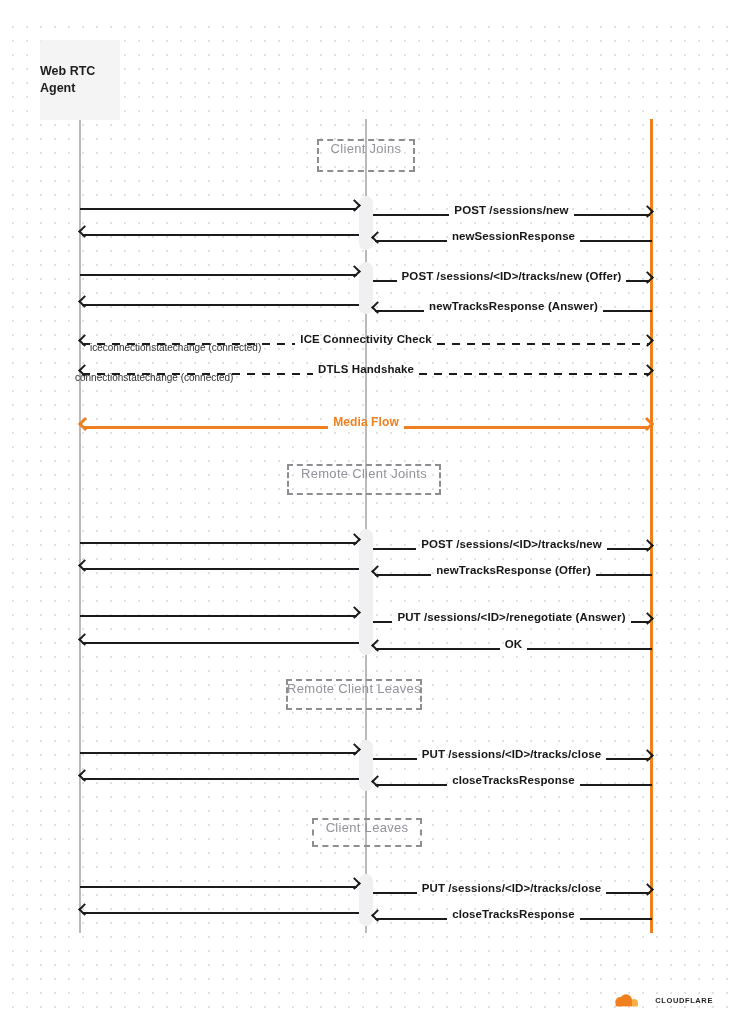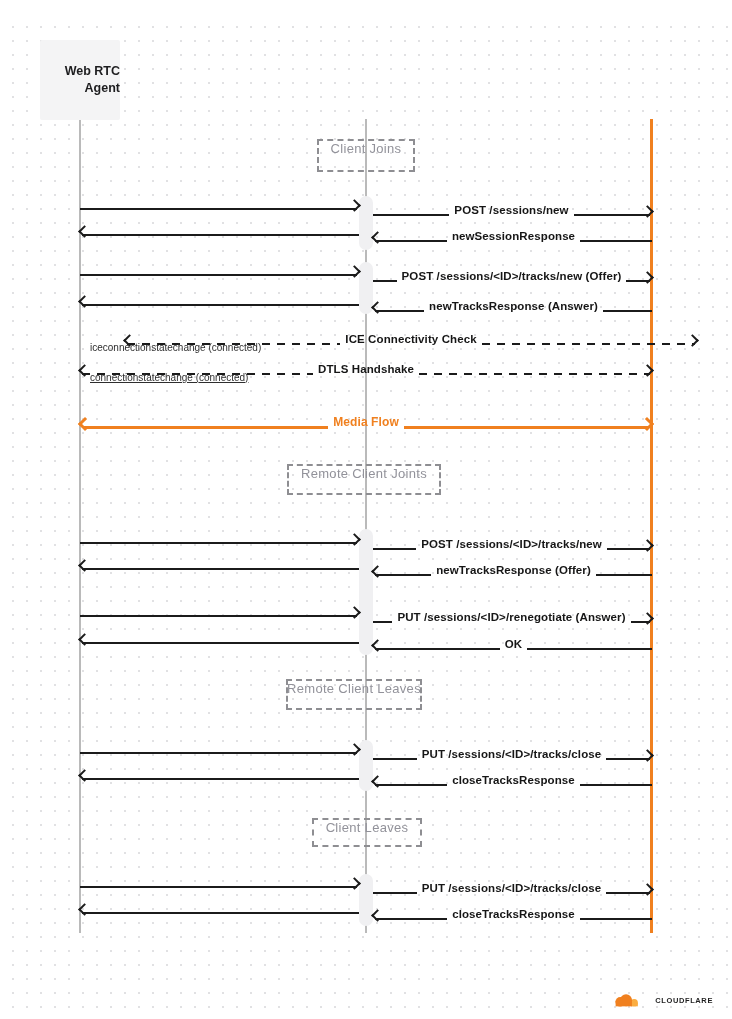--- a/index.html
+++ b/index.html
@@ -29,21 +29,21 @@
   .lnd{flex:1;height:2.5px;min-width:6px;background:repeating-linear-gradient(90deg,var(--ink) 0 8px,transparent 8px 15px)}
   .lno{flex:1;height:3px;min-width:6px;background:var(--accent)}
   .chev{width:9px;height:9px;border-top:2.6px solid var(--ink);border-right:2.6px solid var(--ink);flex:0 0 auto}
   .cr{transform:rotate(45deg);margin-left:-7px}
   .cl{transform:rotate(-135deg);margin-right:-7px}
   .media .chev{border-color:var(--accent);border-width:3px;width:10px;height:10px}
   .mlab{font-size:11.5px;font-weight:700;color:#161616;padding:0 5px;white-space:nowrap;letter-spacing:.1px}
   .media .mlab{color:var(--accent);font-size:12px}
   .sublab{position:absolute;font-size:10px;color:#2E2E2E;z-index:4;white-space:nowrap}
   .actor{position:absolute;top:40px;width:80px;height:80px;background:var(--actor-gray);
-    display:flex;flex-direction:column;align-items:flex-end;justify-content:center;
+    display:flex;flex-direction:column;align-items:flex-start;justify-content:center;
     font-weight:700;font-size:12.5px;color:#1D1D1F;z-index:5;line-height:1.4;border-radius:2px;text-align:center}
   .actor.calls{background:var(--calls-cream);border-radius:7px;width:81px;height:81px;justify-content:center;gap:7px}
   .actor.calls svg{display:block}
   #footer-title{position:absolute;left:16px;top:986px;font-size:18px;font-weight:700;color:#272727;letter-spacing:.2px;z-index:6}
   #brand{position:absolute;right:19px;top:992px;display:flex;align-items:center;gap:14px;z-index:6}
   #brand span{font-size:7.5px;font-weight:700;color:#1F1F1F;letter-spacing:.6px}
 </style>
 </head>
 <body>
 
@@ -110,36 +110,36 @@
       <div class="seg" style="left: 80px; top: 292px; width: 279px;">
         <i class="chev cl"></i>
         <i class="ln"></i>
       </div>
       <div class="seg" style="left: 373px; top: 298px; width: 279px;">
         <i class="chev cl"></i>
         <i class="ln"></i>
         <span class="mlab">newTracksResponse (Answer)</span>
         <i class="ln"></i>
       </div>
-      <div class="seg" style="left: 80px; top: 331px; width: 572px; margin-left: 45px;">
+      <div class="seg" style="left: 80px; top: 331px; width: 572px;">
         <i class="chev cl"></i>
         <i class="lnd"></i>
         <span class="mlab">ICE Connectivity Check</span>
         <i class="lnd"></i>
         <i class="chev cr"></i>
       </div>
       <div class="sublab" style="left: 90px; top: 342px;">iceconnectionstatechange (connected)</div>
       <div class="seg" style="left: 80px; top: 361px; width: 572px;">
         <i class="chev cl"></i>
         <i class="lnd"></i>
         <span class="mlab">DTLS Handshake</span>
         <i class="lnd"></i>
         <i class="chev cr"></i>
       </div>
-      <div class="sublab" style="left: 90px; top: 372px; text-decoration: underline;">connectionstatechange (connected)</div>
+      <div class="sublab" style="left: 75px; top: 372px;">connectionstatechange (connected)</div>
       <div class="seg media" style="left: 80px; top: 415px; width: 572px;">
         <i class="chev cl"></i>
         <i class="lno"></i>
         <span class="mlab">Media Flow</span>
         <i class="lno"></i>
         <i class="chev cr"></i>
       </div>
       <div class="seg" style="left: 80px; top: 530px; width: 279px;">
         <i class="ln"></i>
         <i class="chev cr"></i>

